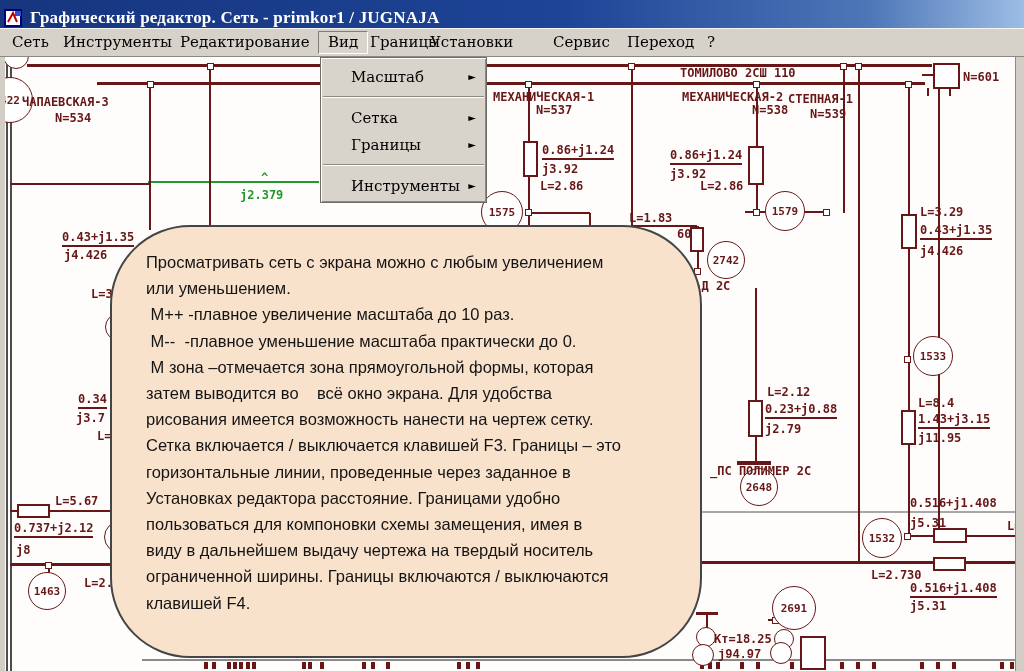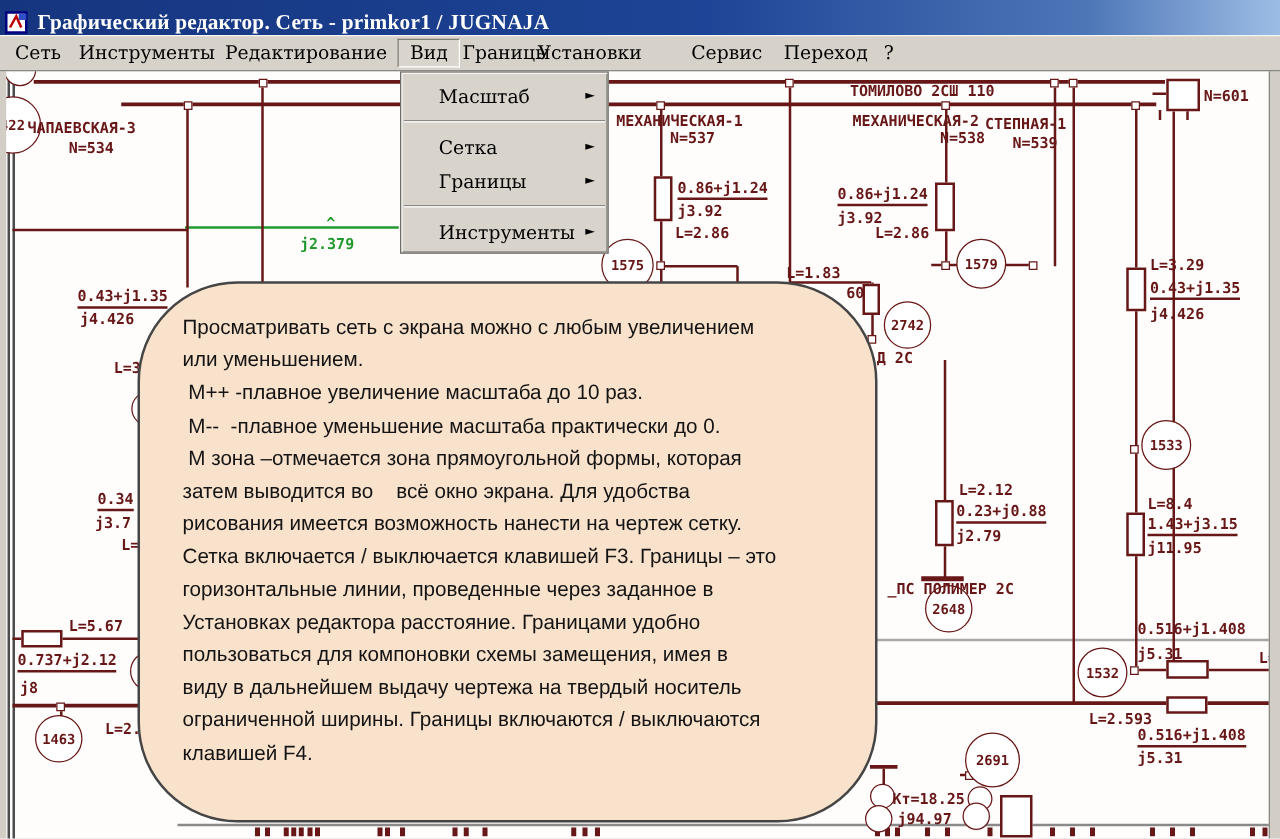--- a/index.html
+++ b/index.html
@@ -227,29 +227,29 @@
       <div class="dlabel" style="left: 767px; top: 386px;">L=2.12</div>
       <div class="dlabel u" style="left: 765px; top: 403px;">0.23+j0.88</div>
       <div class="dlabel" style="left: 765px; top: 423px;">j2.79</div>
       <div class="dlabel" style="left: 710px; top: 449px; margin-top: 16px;">_ПС ПОЛИМЕР 2С</div>
       <div class="dlabel" style="left: 918px; top: 397px;">L=8.4</div>
       <div class="dlabel u" style="left: 918px; top: 413px;">1.43+j3.15</div>
       <div class="dlabel" style="left: 918px; top: 432px; text-align: right;">j11.95</div>
       <div class="dlabel" style="left: 910px; top: 497px;">0.516+j1.408</div>
       <div class="dlabel" style="left: 910px; top: 517px;">j5.31</div>
       <div class="dlabel" style="left: 1007px; top: 520px;">L=</div>
-      <div class="dlabel" style="left: 871px; top: 569px;">L=2.593</div>
+      <div class="dlabel" style="left: 871px; top: 569px;">L=2.730</div>
       <div class="dlabel u" style="left: 910px; top: 582px;">0.516+j1.408</div>
       <div class="dlabel" style="left: 910px; top: 600px;">j5.31</div>
       <div class="dlabel" style="left: 55px; top: 495px;">L=5.67</div>
       <div class="dlabel u" style="left: 14px; top: 522px;">0.737+j2.12</div>
       <div class="dlabel" style="left: 16px; top: 544px;">j8</div>
       <div class="dlabel" style="left: 84px; top: 577px;">L=2.</div>
       <div class="dlabel" style="left: 714px; top: 633px;">Кт=18.25</div>
-      <div class="dlabel" style="left: 718px; top: 649px;">j94.97</div>
+      <div class="dlabel" style="left: 718px; top: 649px; font-family: Liberation Mono, monospace;">j94.97</div>
     </div>
 
   <div class="bubble">
     <div class="bubble-text">Просматривать сеть с экрана можно с любым увеличением
 или уменьшением.
  М++ -плавное увеличение масштаба до 10 раз.
  М--  -плавное уменьшение масштаба практически до 0.
  М зона –отмечается зона прямоугольной формы, которая
 затем выводится во    всё окно экрана. Для удобства
 рисования имеется возможность нанести на чертеж сетку.

